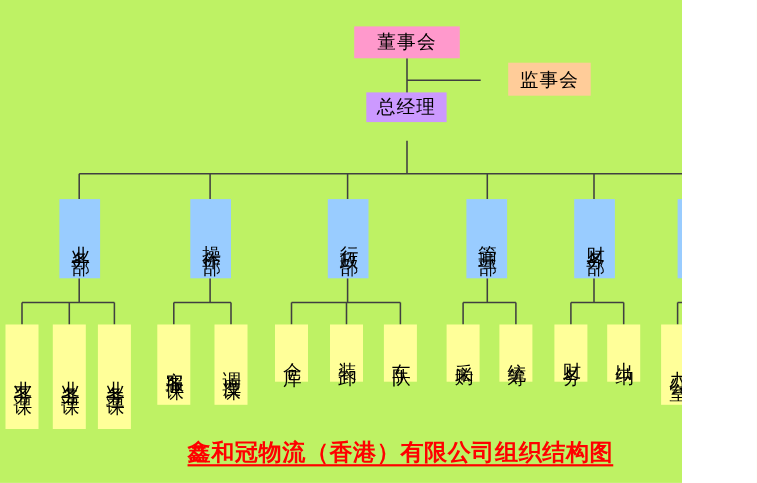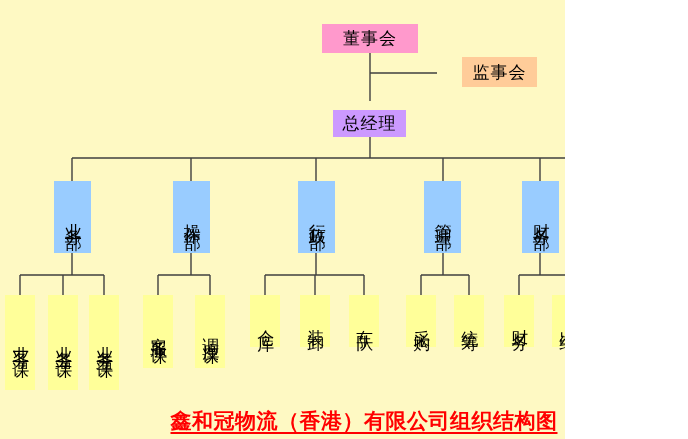--- a/index.html
+++ b/index.html
@@ -2,23 +2,23 @@
 <html style="--board: #FF99CC; --supervisory: #FFCC99; --gm: #CC99FF; --dept: #99CCFF; --unit: #FFFF99; --line: #404040; --title: #FF0000;"><head>
 <meta charset="utf-8">
 <style>
   html, body {
     margin: 0;
     padding: 0;
     background: #ffffff;
   }
   .canvas {
     position: relative;
-    width: 565px;
+    width: 620px;
     height: 439px;
-    background: #fef9c3;
+    background: #bef264;
     font-family: "Liberation Sans", sans-serif;
     overflow: hidden;
   }
   svg.lines {
     position: absolute;
     left: 0;
     top: 0;
     width: 688px;
     height: 439px;
   }
@@ -43,21 +43,21 @@
     letter-spacing: 5px;
     line-height: 1.1;
   }
   .board       { background: var(--board, #FF99CC); }
   .supervisory { background: var(--supervisory, #FFCC99); }
   .gm          { background: var(--gm, #CC99FF); }
   .dept        { background: var(--dept, #99CCFF); }
   .unit        { background: var(--unit, #FFFF99); }
   .footer-title {
     position: absolute;
-    top: 407px;
+    top: 397px;
     left: 364px;
     transform: translateX(-50%);
     color: var(--title, #FF0000);
     font-family: "Liberation Serif", serif;
     font-weight: bold;
     font-size: 21px;
     white-space: nowrap;
     text-decoration: underline;
     text-decoration-thickness: 2px;
     text-underline-offset: 4px;
@@ -82,21 +82,21 @@
     <path d="M540,253 L540,275 M519,275 L567,275 M519,275 L519,295 M567,275 L567,295"></path>
     <path d="M635,253 L635,275 M616,275 L665,275 M616,275 L616,295 M665,275 L665,295"></path>
   </svg>
 
   <div class="box h board" style="left:322px; top:24px; width:96px; height:29px;">
     <span>董事会</span>
   </div>
   <div class="box h supervisory" style="left:462px; top:57px; width:75px; height:30px;">
     <span>监事会</span>
   </div>
-  <div class="box h gm" style="left:333px; top:110px; width:73px; height:27px;">
+  <div class="box h gm" style="left:333px; top:84px; width:73px; height:27px;">
     <span>总经理</span>
   </div>
 
   <div class="box v dept" style="left:54px;  top:181px; width:37px; height:72px;">
     <span class="vtext">业务部</span>
   </div>
   <div class="box v dept" style="left:173px; top:181px; width:37px; height:72px;">
     <span class="vtext">操作部</span>
   </div>
   <div class="box v dept" style="left:298px; top:181px; width:37px; height:72px;">

